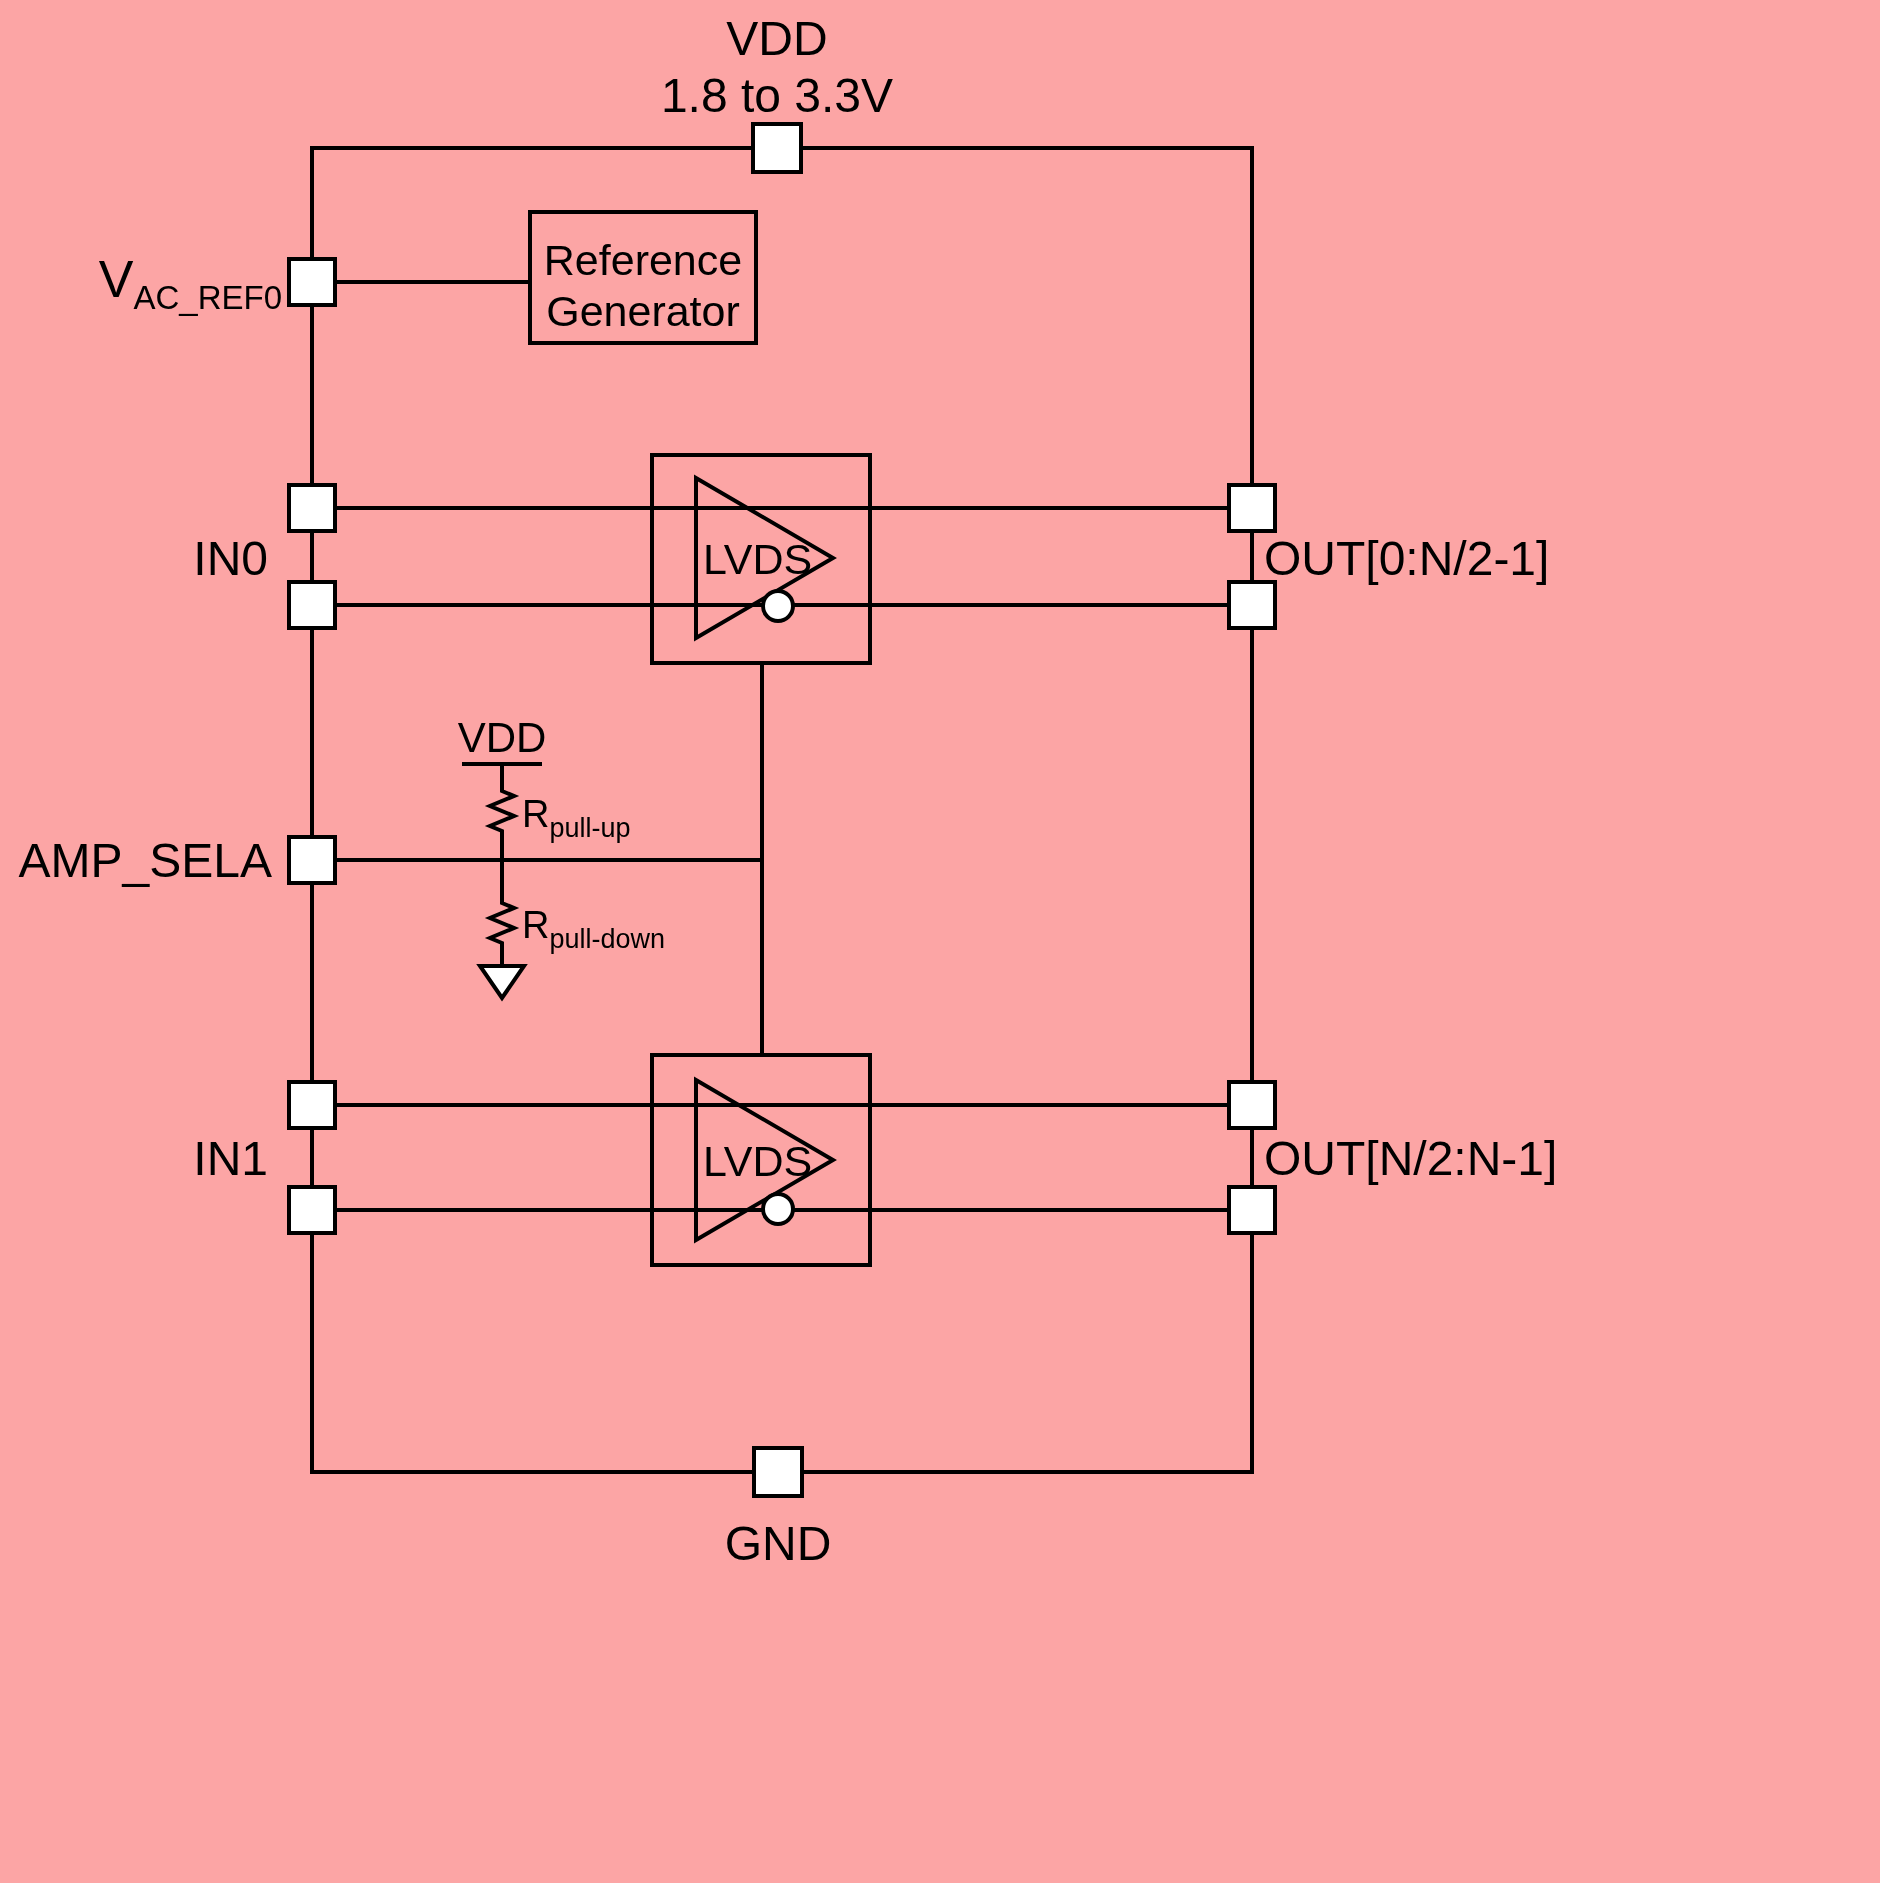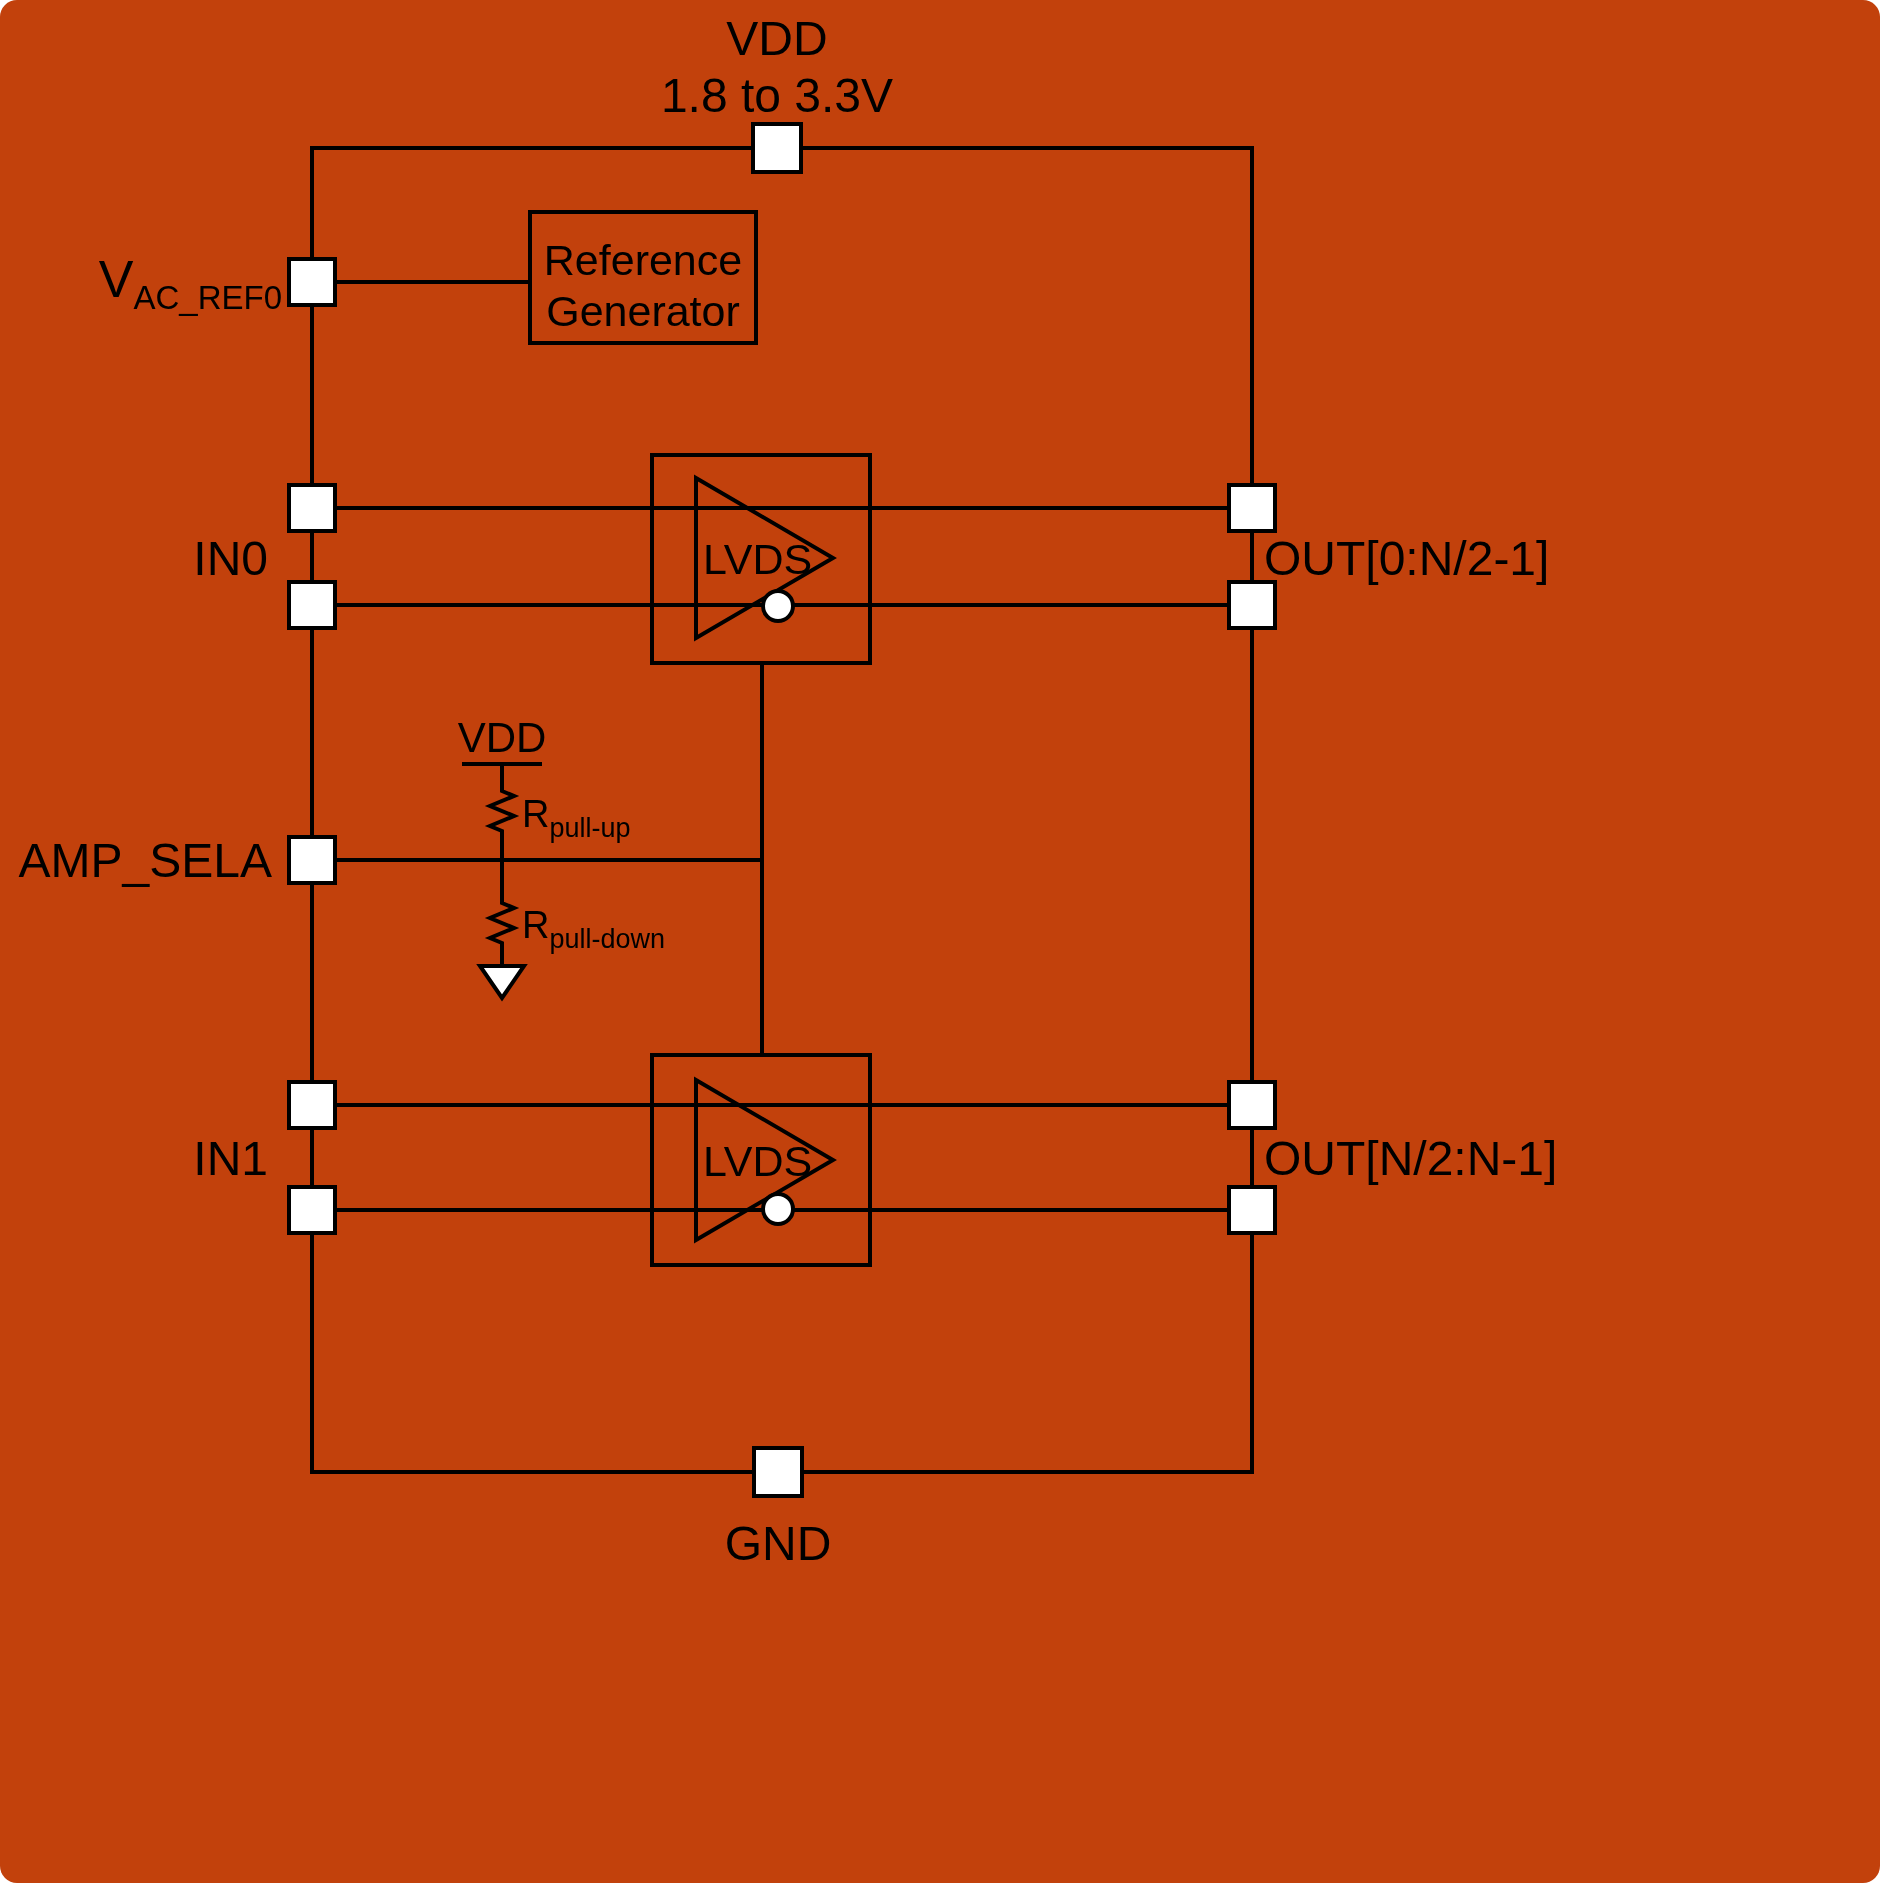--- a/index.html
+++ b/index.html
@@ -3,24 +3,23 @@
 <meta charset="utf-8">
 <style>
   html, body {
     margin: 0;
     padding: 0;
     background: #ffffff;
   }
   .stage {
     width: 1880px;
     height: 1883px;
-    background: #c2410c;
+    background: #fca5a5;
     position: relative;
     font-family: "Liberation Sans", sans-serif;
-    border-radius: 17px;
   }
   svg { display: block; }
   text {
     fill: #000000;
     font-family: "Liberation Sans", sans-serif;
   }
   .wire {
     stroke: #000000;
     stroke-width: 4;
     fill: none;

